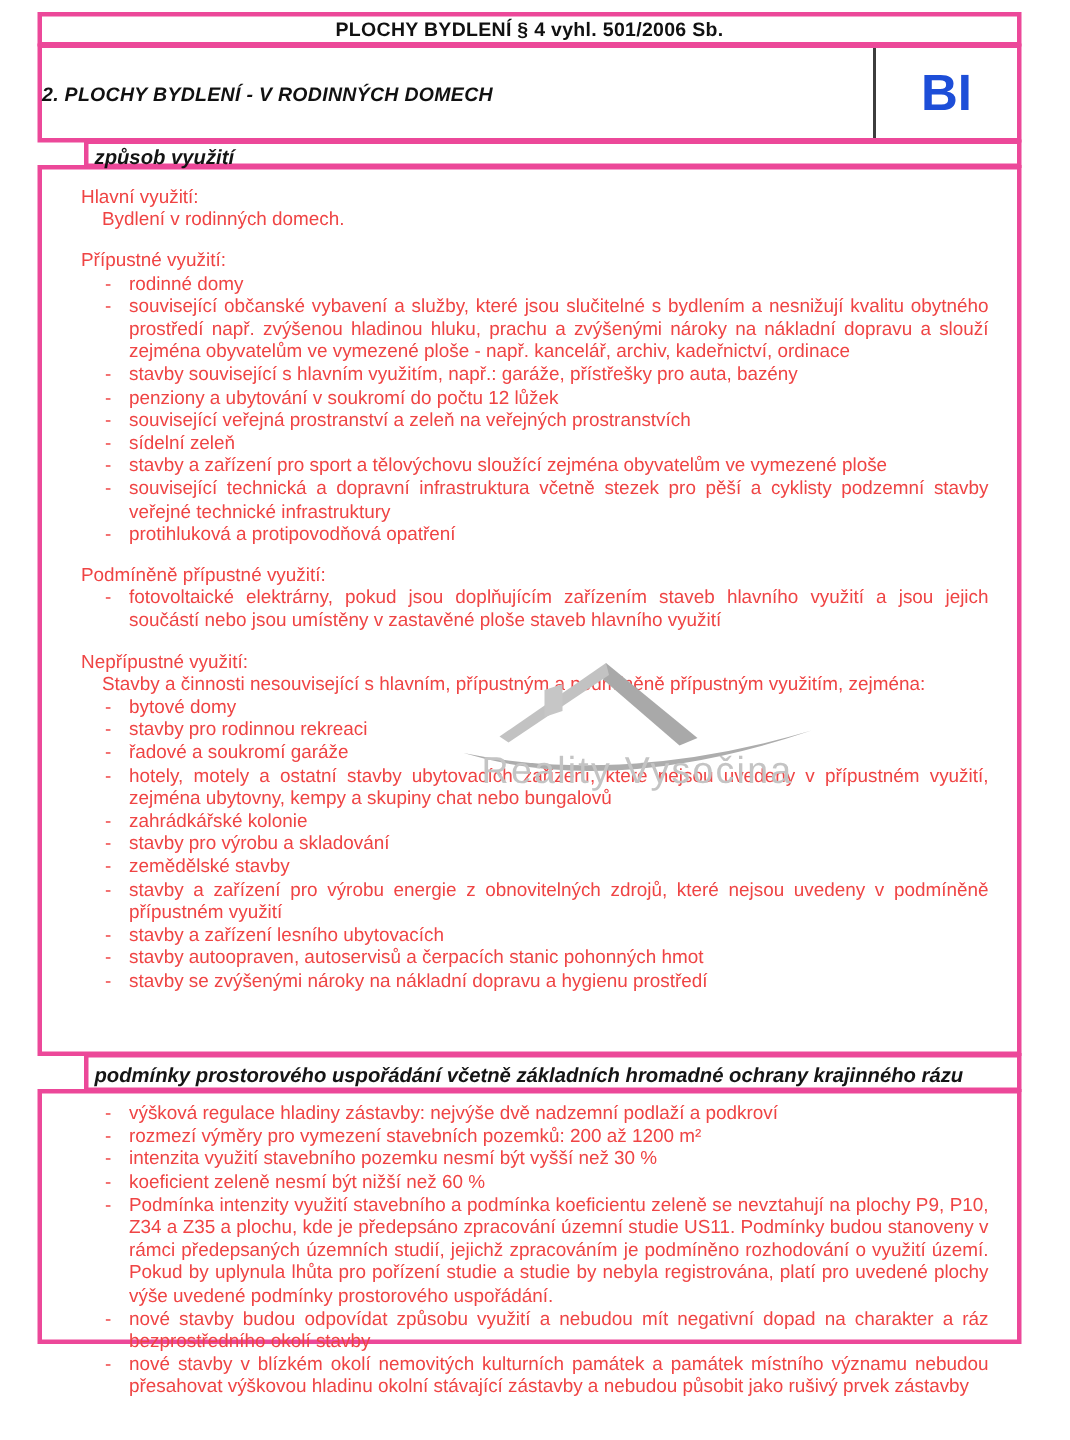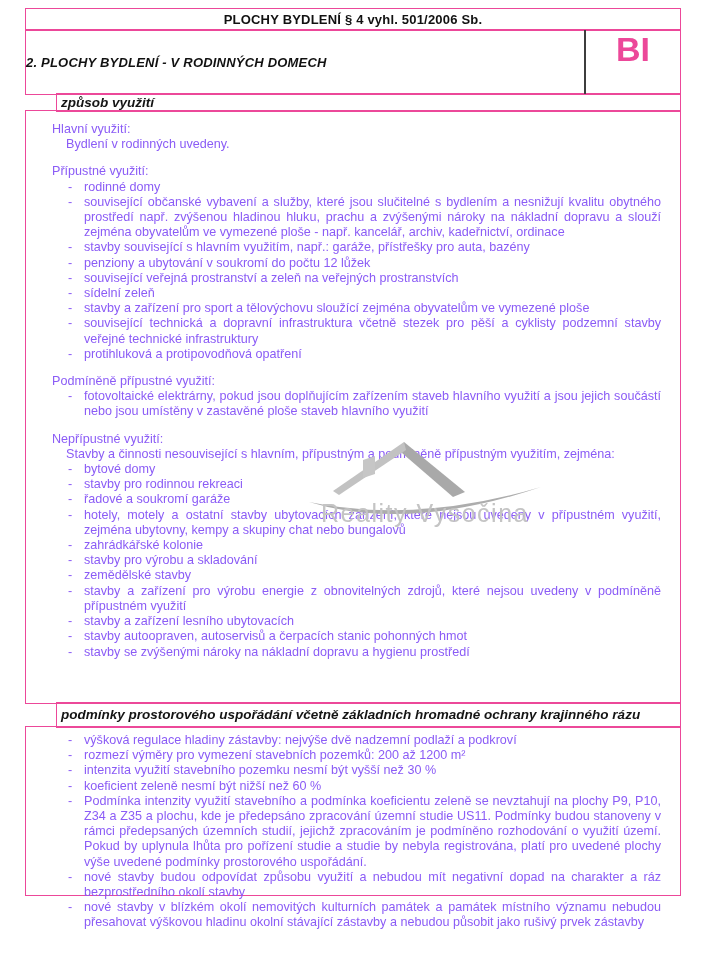--- a/index.html
+++ b/index.html
@@ -7,51 +7,51 @@
     position:relative;
     width:713px; height:960px;
     background:#ffffff;
     font-family:"Liberation Sans","DejaVu Sans",sans-serif;
     color:#1b1b1b;
     overflow:hidden;
   }
   .doc { position:absolute; left:25px; top:8px; width:656px; }
   .box {
     box-sizing:border-box;
-    border:1px solid #ec4899;
+    border:3px solid #ec4899;
     margin-top:-2px;
     background:transparent;
   }
   .box.first { margin-top:0; }
 
   .title-box {
     height:23px;
     display:flex; align-items:center; justify-content:center;
     font-weight:bold; font-size:13px; letter-spacing:0.2px;
     color:#111;
   }
   .heading-box { height:66px; display:flex; }
   .heading-cell {
     flex:1; display:flex; align-items:center; 
     font-weight:bold; font-size:13px; letter-spacing:0.2px; color:#111;font-style:italic;
   }
   .code-cell {
     width:94px; border-left:2px solid #3d3d3d;
-    display:flex; justify-content:center;
-    font-weight:bold; font-size:34px; color:#ec4899;
+    display:flex; align-items:center; justify-content:center;
+    font-weight:bold; font-size:34px; color:#1d4ed8;
   }
   .subheader-box {
     height:19px;
     font-weight:bold; font-style:italic; font-size:13.5px;
     padding:1px 0 0 4px; box-sizing:border-box; color:#141414;margin-left:31px;
   }
   .cond-header-box { height:26px; padding-top:4px; }
 
   .content-box {
-    font-size:12.6px; line-height:15.2px; color:#8b5cf6;
+    font-size:12.6px; line-height:15.2px; color:#ef4444;
   }
   .main-box  { height:594px; padding:11px 19px 0 26px; }
   .cond-box  { height:170px; padding:6px 19px 0 26px; }
 
   .section + .section { margin-top:12px; }
   .sec-heading { }
   .sec-paragraph { margin-left:14px; text-align:justify; }
 
   .bullet {
     position:relative;
@@ -91,21 +91,21 @@
     </div>
 
     <div class="box subheader-box">
       <span>způsob využití</span>
     </div>
 
     <div class="box content-box main-box">
 
       <div class="section">
         <div class="sec-heading">Hlavní využití:</div>
-        <div class="sec-paragraph">Bydlení v rodinných uvedeny.</div>
+        <div class="sec-paragraph">Bydlení v rodinných domech.</div>
       </div>
 
       <div class="section">
         <div class="sec-heading">Přípustné využití:</div>
         <div class="bullets">
 
             <div class="bullet"><span>rodinné domy</span></div>
 
             <div class="bullet"><span>související občanské vybavení a služby, které jsou slučitelné s bydlením a nesnižují kvalitu obytného prostředí např. zvýšenou hladinou hluku, prachu a zvýšenými nároky na nákladní dopravu a slouží zejména obyvatelům ve vymezené ploše - např. kancelář, archiv, kadeřnictví, ordinace</span></div>
 

